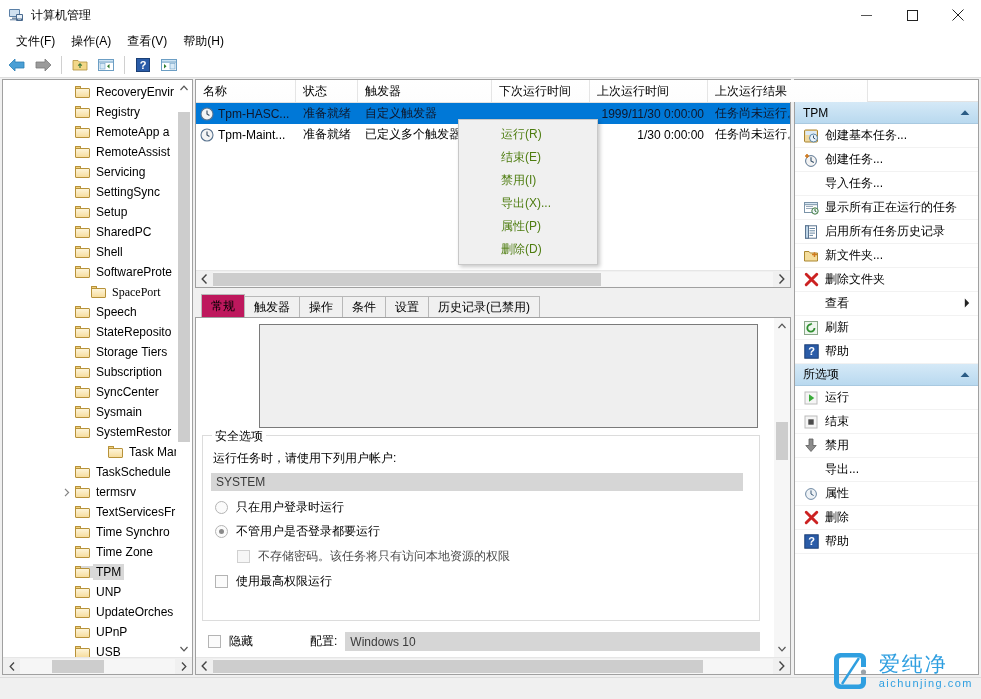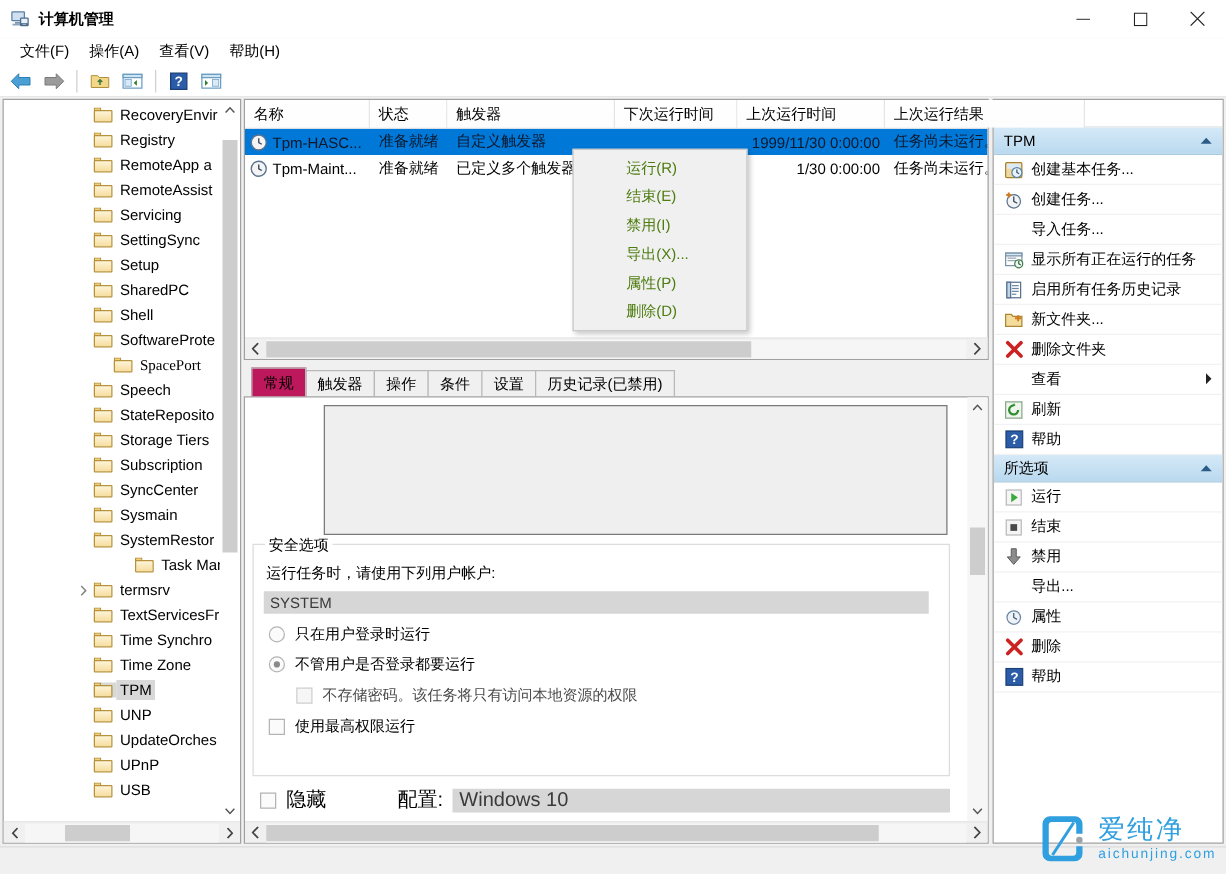--- a/index.html
+++ b/index.html
@@ -18,21 +18,20 @@
     background: #f0f0f0;
     display: flex; flex-direction: column;
   }
 
   
   .titlebar {
     height: 30px; min-height: 30px;
     background: #ffffff;
     display: flex; align-items: center;
     position: relative;
-    font-weight: bold;
   }
   .titlebar-icon {
     width: 16px; height: 16px;
     margin-left: 8px; margin-right: 7px;
     position: relative;
   }
   .mmc-ico { position:absolute; inset:0; }
   .title-text { font-size: 12px; color: #000; }
   .winbtns { position: absolute; right: 0; top: 0; display: flex; height: 30px; }
   .winbtn {
@@ -255,21 +254,21 @@
     content: ""; position: absolute; left: 3px; top: 3px;
     width: 5px; height: 5px; border-radius: 50%; background: #8a8a8a;
   }
   .cbox {
     width: 13px; height: 13px; border: 1px solid #b4b4b4;
     background: #fbfbfb; display: inline-block; flex: 0 0 13px;
   }
   .cbox.dim { border-color: #d0d0d0; background: #f6f6f6; }
   .bottom-row {
     position: absolute; left: 6px; right: 14px; bottom: 6px;
-    display: flex; align-items: center; gap: 0; font-size: 16px;
+    display: flex; align-items: center; gap: 0; font-size: 12px;
   }
 
   
   .right-pane {
     width: 188px; min-width: 188px;
     background: #f0f0f0;
     padding: 1px 2px 2px 1px;
     display: flex; flex-direction: column;
   }
   .act-box {
@@ -613,20 +612,30 @@
                 <span class="expander"></span>
                 <span class="fold">
                   <span class="folder">
                     <span class="tab-l"></span>
                     <span class="body-f"></span>
                   </span>
                 </span>
                 <span class="tlabel">Task Manage</span>
               </div>
               <div class="tnode" style="padding-left: 56px;">
+                <span class="expander"></span>
+                <span class="fold">
+                  <span class="folder">
+                    <span class="tab-l"></span>
+                    <span class="body-f"></span>
+                  </span>
+                </span>
+                <span class="tlabel">TaskSchedule</span>
+              </div>
+              <div class="tnode" style="padding-left: 56px;">
                 <span class="expander">
                   <svg width="6" height="9" viewBox="0 0 6 9">
                     <path d="M1 0.8 L4.6 4.5 L1 8.2" stroke="#848484" fill="none" stroke-width="1.2"></path>
                   </svg>
                 </span>
                 <span class="fold">
                   <span class="folder">
                     <span class="tab-l"></span>
                     <span class="body-f"></span>
                   </span>

